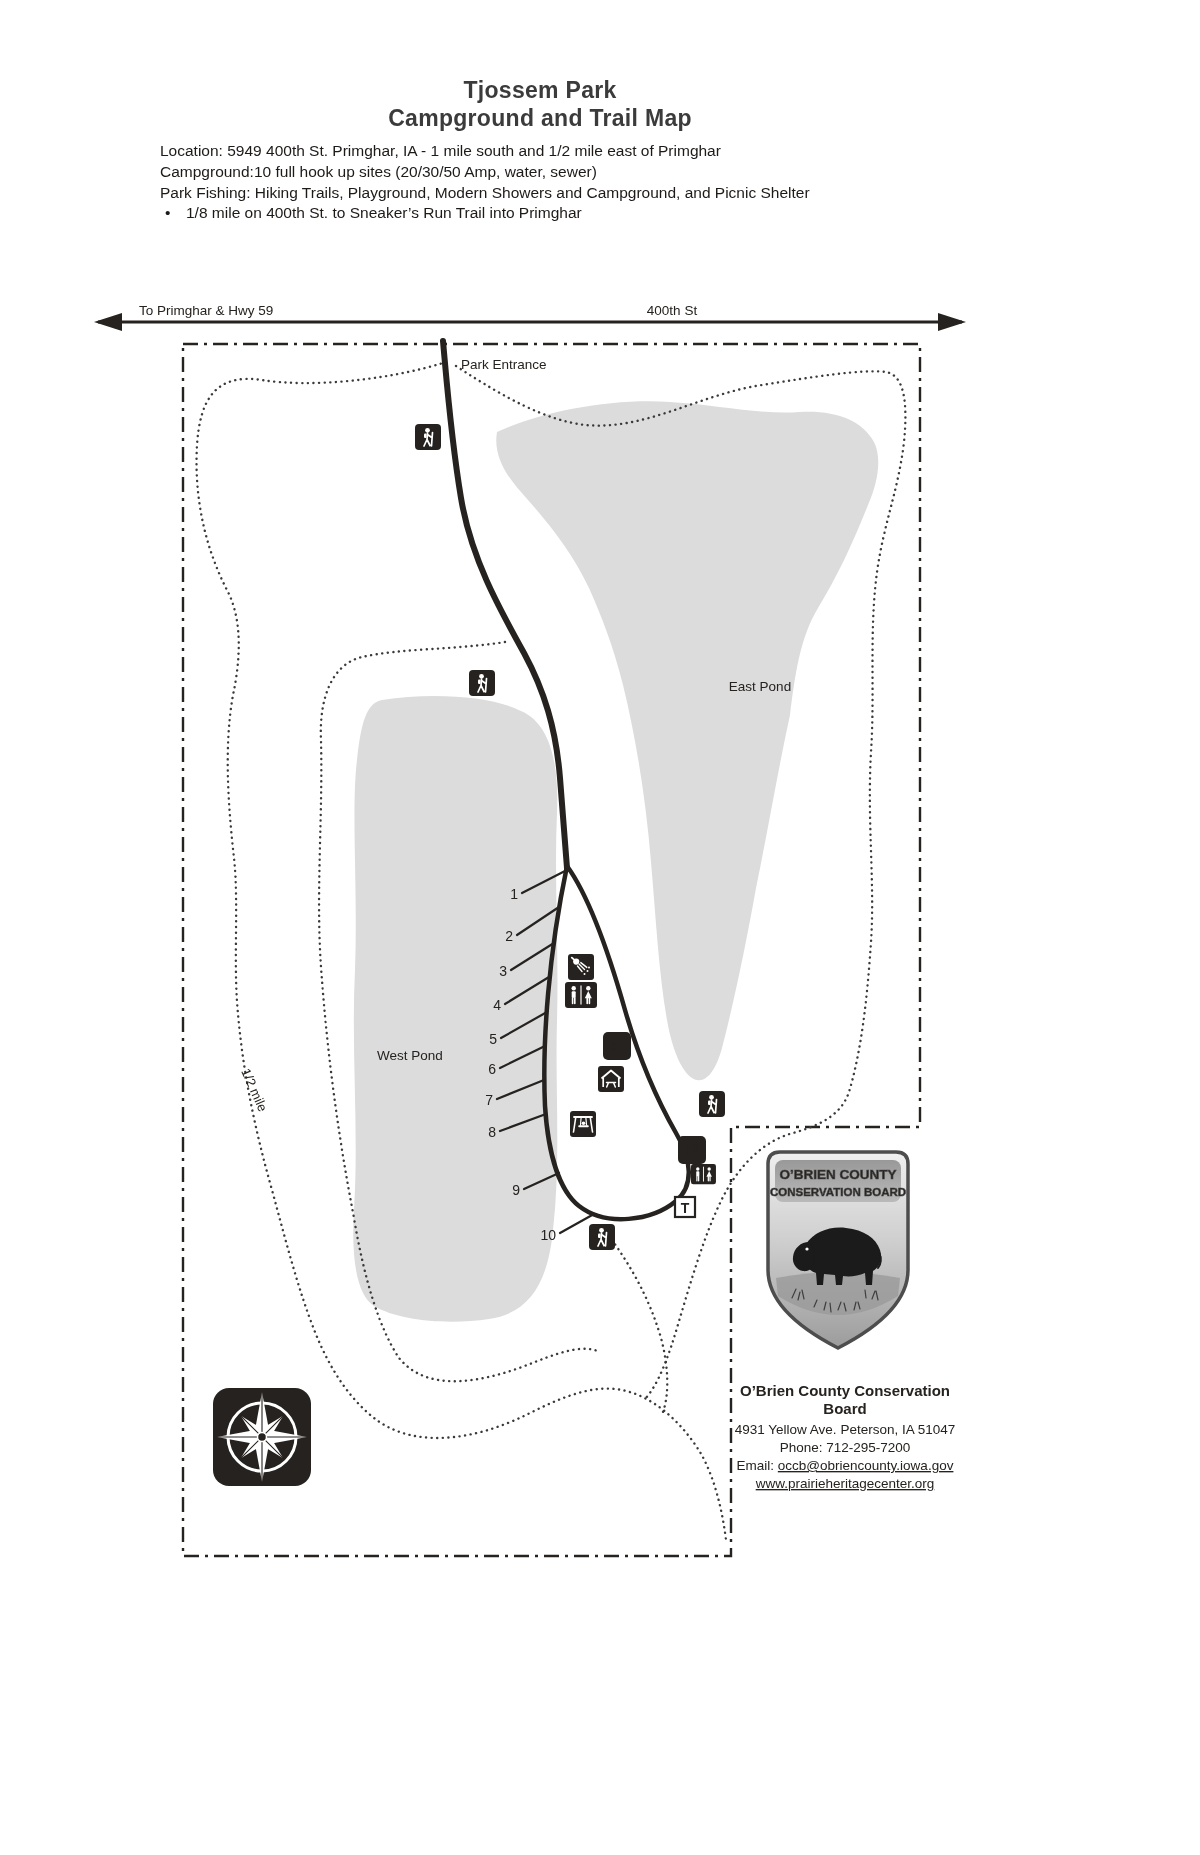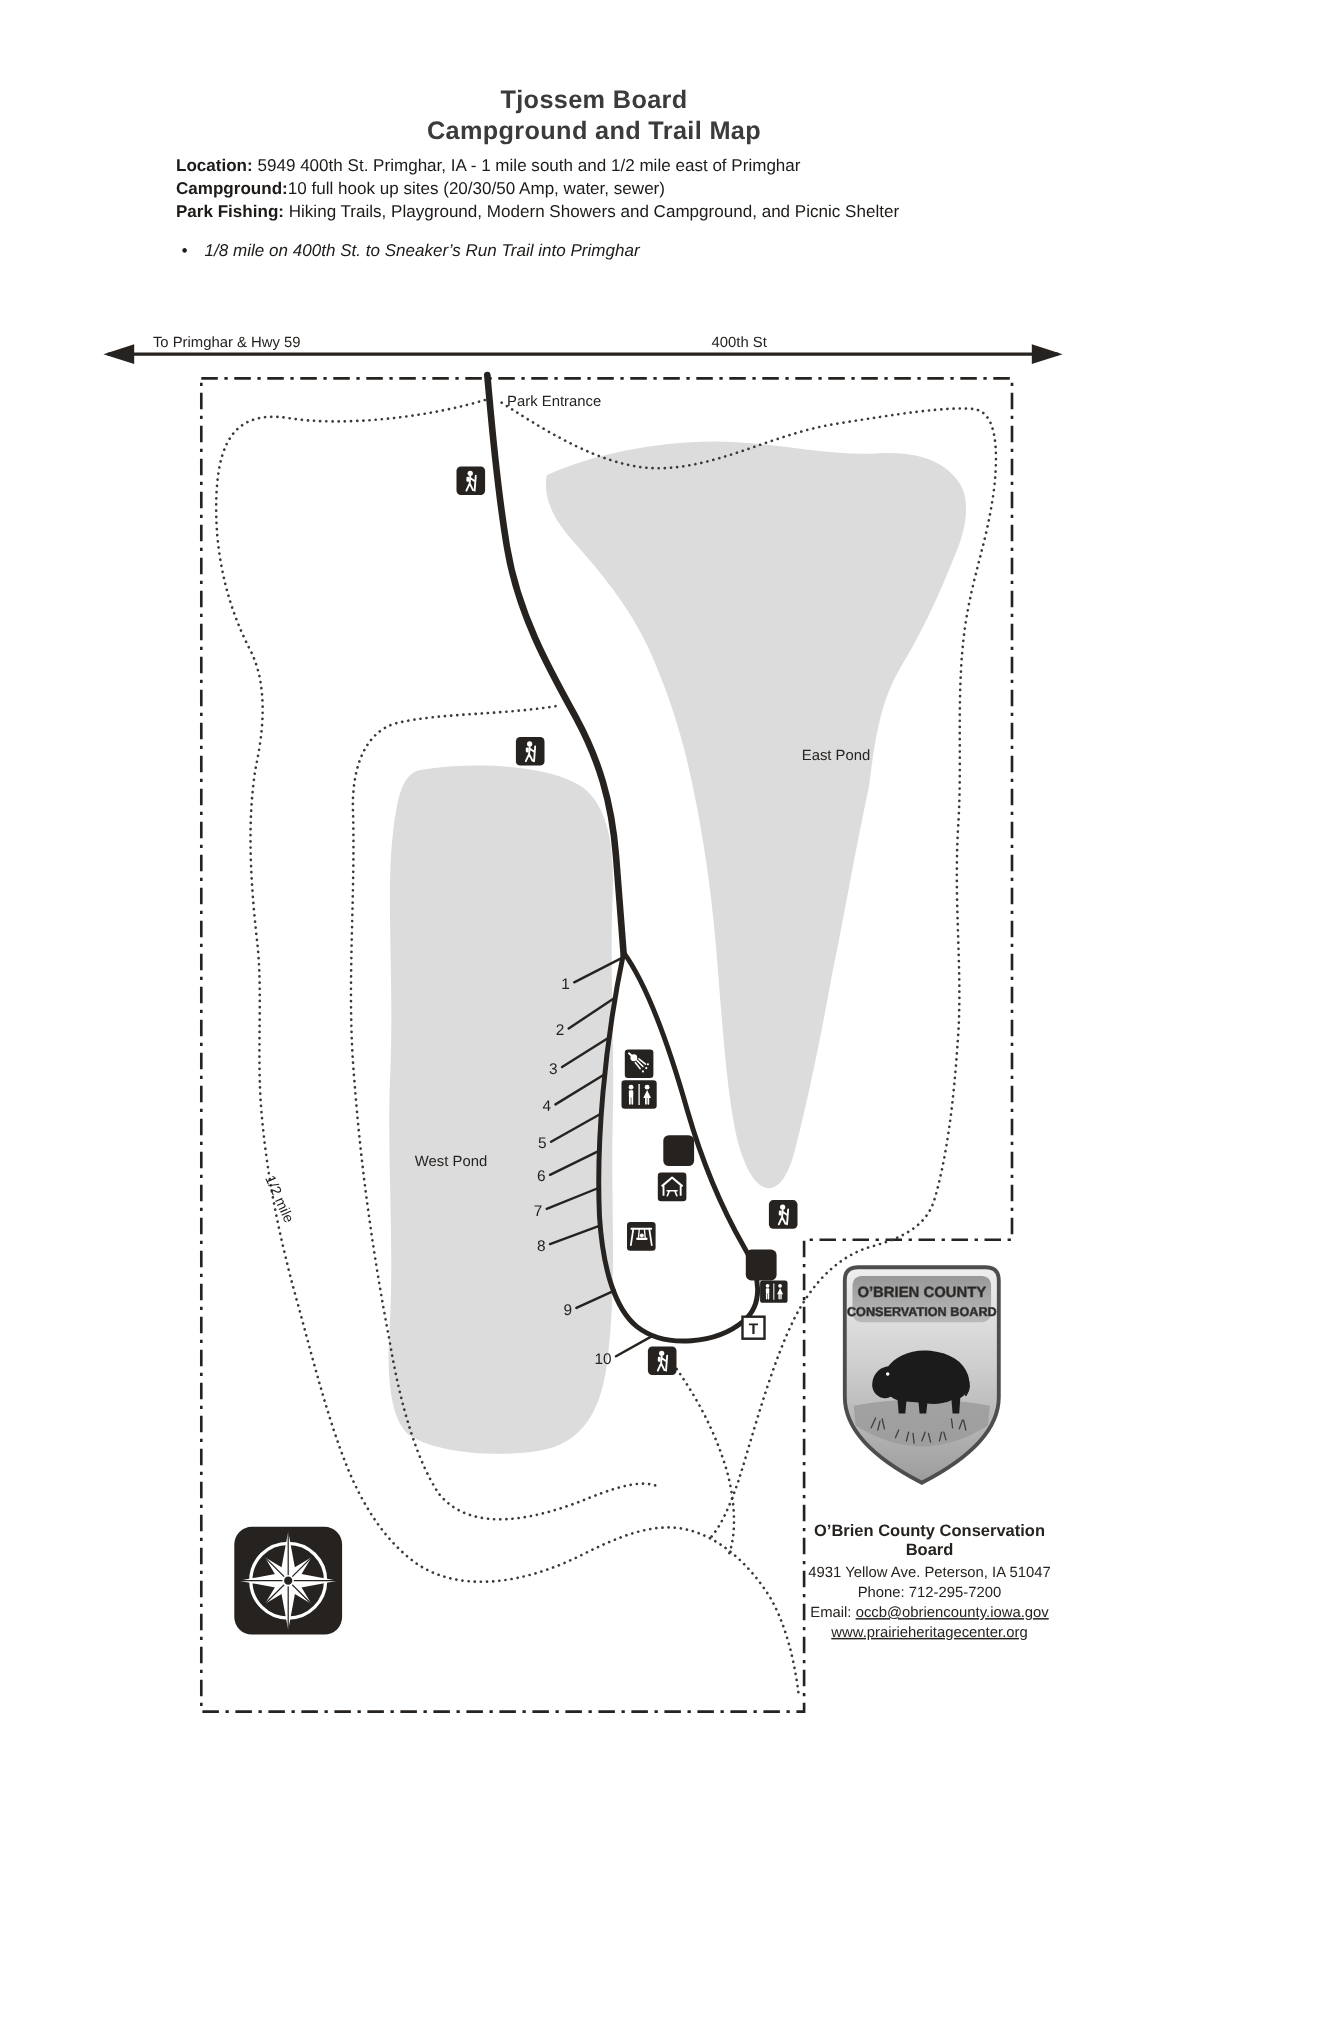--- a/index.html
+++ b/index.html
@@ -6,35 +6,35 @@
   html,body { background:#ffffff; }
   body {
     width:1200px; height:1855px; position:relative;
     font-family:"Liberation Sans", sans-serif; color:#26221f;
   }
   .page { position:relative; width:1200px; height:1855px; overflow:hidden; background:#fff; }
   .header { position:absolute; top:76px; left:0; width:1080px; text-align:center; }
   .title-line { font-size:23px; font-weight:bold; line-height:28px; color:#3b3b3b; letter-spacing:.3px; }
   .info { position:absolute; top:141px; left:160px; width:780px; font-size:15.5px; line-height:20.8px; color:#1d1a18; }
   .info p { margin:0; white-space:pre-wrap; }
-  .info b { font-weight:bold; }
-  .bullets { list-style:none; margin-top:16px;font-style:italic; }
+  .info b { font-weight:normal; }
+  .bullets { list-style:none; margin-top:0; }
   .bullets li { position:relative; padding-left:26px; }
   .bullets li::before { content:"\2022"; position:absolute; left:5px; }
   svg.mapsvg { position:absolute; top:0; left:0; display:block; }
   .mapsvg text { font-family:"Liberation Sans", sans-serif; fill:#26221f; }
   .link-text { cursor:pointer; }
 </style>
 </head>
 <body>
 
 <div class="page">
 
   <div class="header">
-    <div class="title-line">Tjossem Board</div>
+    <div class="title-line">Tjossem Park</div>
     <div class="title-line">Campground and Trail Map</div>
   </div>
 
   <div class="info">
     <p><b>Location:</b><span> 5949 400th St. Primghar, IA - 1 mile south and 1/2 mile east of Primghar</span></p>
     <p><b>Campground:</b><span>10 full hook up sites (20/30/50 Amp, water, sewer)</span></p>
     <p><b>Park Fishing:</b><span> Hiking Trails, Playground, Modern Showers and Campground, and Picnic Shelter</span></p>
     <ul class="bullets">
       <li>1/8 mile on 400th St. to Sneaker’s Run Trail into Primghar</li>
     </ul>

